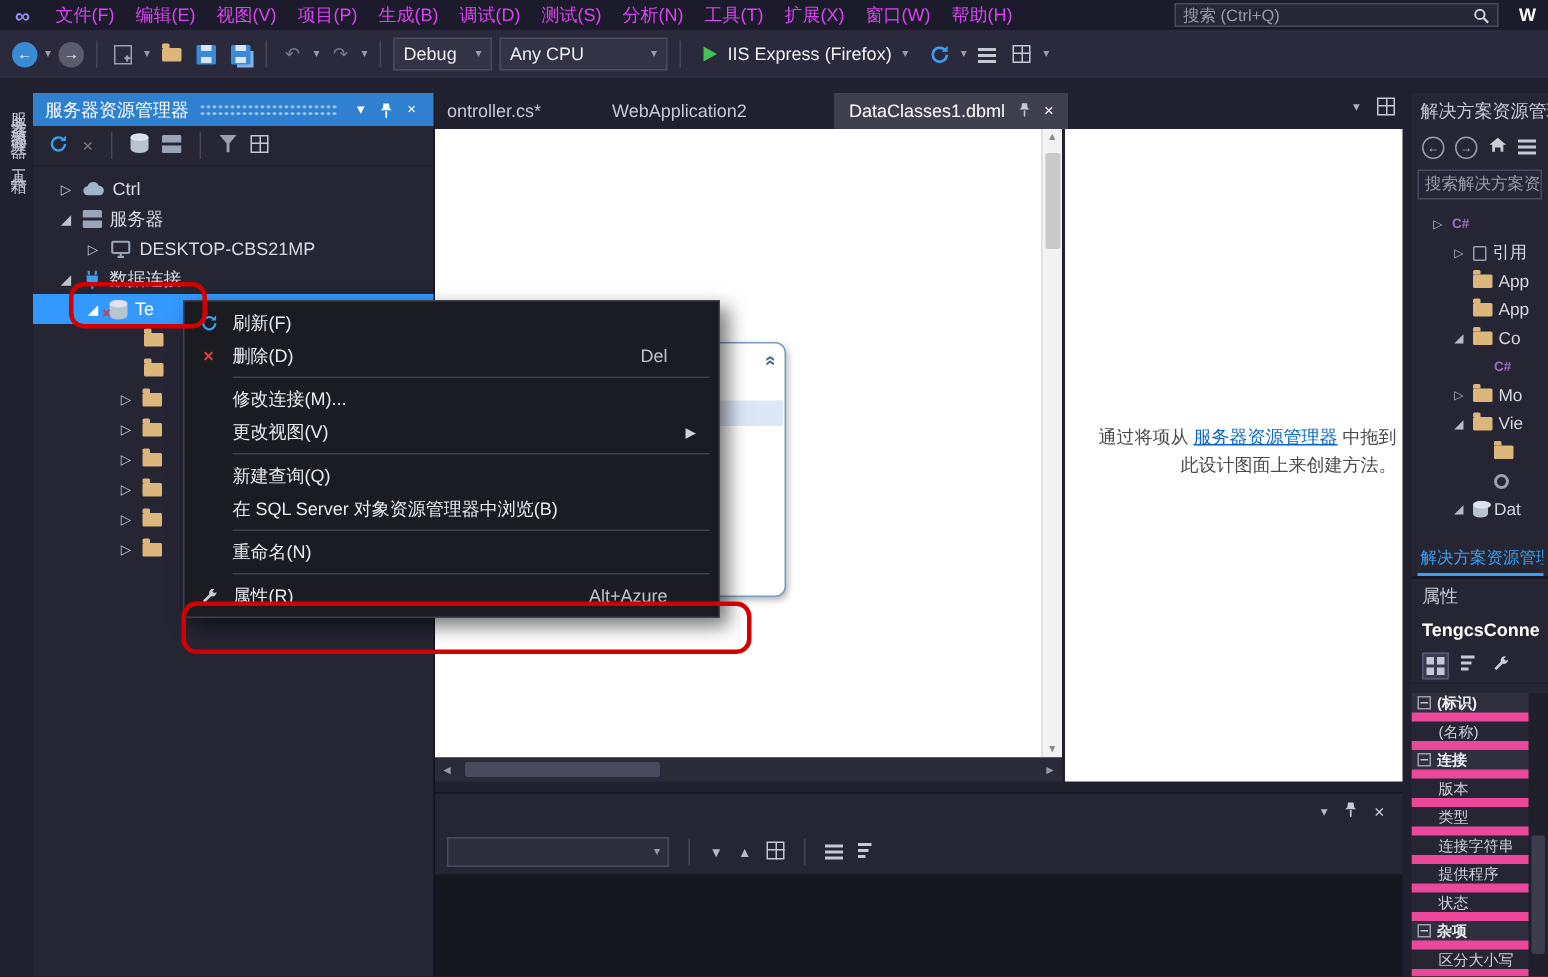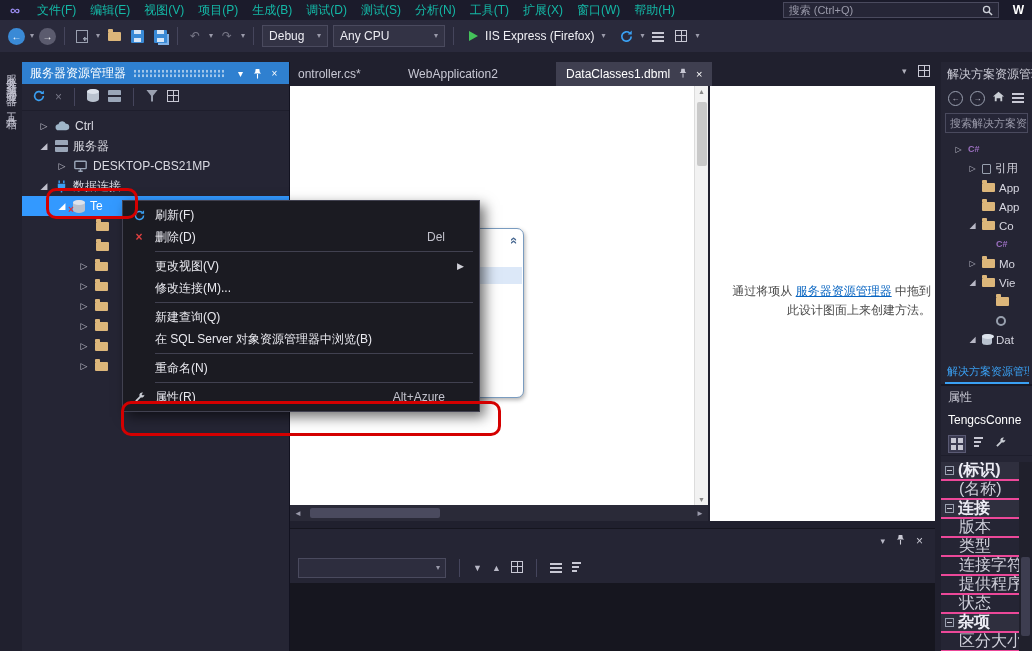--- a/index.html
+++ b/index.html
@@ -2,21 +2,21 @@
 <html><head>
 <meta charset="utf-8">
 <style>
 *{margin:0;padding:0;box-sizing:border-box}
 body{width:1032px;height:651px;overflow:hidden;background:#20202e;font-family:"Liberation Sans","DejaVu Sans",sans-serif}
 .app{position:relative;width:1032px;height:651px;color:#e6e6ee;font-size:12px;cursor:default}
 
 
 .menubar{position:absolute;left:0;top:0;width:100%;height:20px;background:#1b1b2b;display:flex;align-items:center;z-index:10}
 .vs-logo{width:30px;text-align:center;color:#9a8cf0;font-weight:bold;font-size:14px;line-height:20px}
-.menu-item{padding:0 7px;line-height:20px;color:#14b8a6;white-space:nowrap}
+.menu-item{padding:0 7px;line-height:20px;color:#d946ef;white-space:nowrap}
 .search-box{margin-left:auto;width:216px;height:16px;background:#262637;border:1px solid #4a4a5e;display:flex;align-items:center;padding:0 5px;color:#9a9aaa;font-size:11px}
 .search-box .ph{flex:1;white-space:nowrap;overflow:hidden}
 .win-frag{padding:0 8px 0 14px;color:#fff;font-weight:bold}
 
 
 .toolbar{position:absolute;left:0;top:20px;width:100%;height:32px;background:#2a2a3c;display:flex;align-items:center;padding:0 8px;gap:5px;z-index:9}
 .tb-sep{width:1px;height:18px;background:#45455c;margin:0 3px;flex:none}
 .circle-btn{width:17px;height:17px;border-radius:50%;display:inline-flex;align-items:center;justify-content:center;font-size:10px;color:#fff;flex:none}
 .circle-btn.back{background:#3a8ad6}
 .circle-btn.fwd{background:#5b5b6e}
@@ -99,25 +99,25 @@
 .sx-header{height:24px;line-height:24px;padding:0 6px;color:#c9c9d4;white-space:nowrap;overflow:hidden}
 .sx-nav{height:24px;display:flex;align-items:center;gap:7px;padding:0 7px}
 .nav-circ{width:15px;height:15px;border-radius:50%;border:1px solid #9aa0b0;color:#c8c8d4;font-size:8px;display:inline-flex;align-items:center;justify-content:center;flex:none}
 .sx-search{margin:3px 4px;height:20px;background:#262637;border:1px solid #4a4a5e;color:#9a9aaa;font-size:11px;line-height:18px;padding:0 4px;white-space:n owrap;overflow:hidden;white-space:nowrap}
 .sx-tree{position:absolute;left:0;top:78px;right:0}
 .srow{height:19px;display:flex;align-items:center;gap:4px;color:#d6d6e0;font-size:11.5px;white-space:nowrap;overflow:hidden}
 .srow .tw{width:11px;font-size:8px;color:#b8b8c6;text-align:center;flex:none}
 .sx-bottomtab{position:absolute;left:4px;top:300px;color:#3aa0f3;font-size:11px;border-bottom:2px solid #3aa0f3;padding:2px 2px 3px;white-space:nowrap;overflow:hidden;max-width:84px}
 .props{position:absolute;left:0;top:322px;width:91px;height:267px;border-top:2px solid #181824;background:#252534}
 .props-title{height:22px;line-height:22px;padding:0 7px;color:#c9c9d4}
-.props-obj{height:24px;line-height:24px;padding:0 7px;color:#fff;font-weight:normal;white-space:nowrap;overflow:hidden}
+.props-obj{height:24px;line-height:24px;padding:0 7px;color:#fff;font-weight:bold;white-space:nowrap;overflow:hidden}
 .props-tools{height:24px;display:flex;align-items:center;gap:8px;padding:0 7px;border-bottom:1px solid #1e1e2c}
 .ptool-sel{background:#3a3a50;border:1px solid #5a5a74;padding:2px;display:inline-flex}
 .pgrid{position:absolute;left:0;top:76px;right:0;bottom:0;overflow:hidden}
-.pg-row{height:19px;display:flex;align-items:center;border-bottom:2px solid #ec4899;color:#cfcfda;font-size:16px}
+.pg-row{height:19px;display:flex;align-items:center;border-bottom:6px solid #ec4899;color:#cfcfda;font-size:10px}
 .pg-row.cat{background:#2f2f3e;color:#ececf4;font-weight:bold}
 .pg-label{padding-left:18px;white-space:nowrap;overflow:hidden;flex:1}
 .pg-row.cat .pg-label{padding-left:4px;display:flex;align-items:center;gap:4px}
 .catbox{width:9px;height:9px;border:1px solid #9aa0b0;flex:none;background:linear-gradient(#c8c8d4,#c8c8d4) center/5px 1px no-repeat}
 .props-scroll{position:absolute;right:0;top:76px;bottom:0;width:13px;background:#20202c}
 .props-scroll .thumb{position:absolute;left:2px;right:2px;top:50%;height:42%;background:#3d3d50;border-radius:2px}
 
 
 .bottom-panel{position:absolute;left:290px;top:528px;width:645px;height:123px;background:#252534;border-top:1px solid #15151f}
 .bp-header{height:24px;display:flex;align-items:center;justify-content:flex-end;gap:10px;padding:0 12px;color:#c9c9d4}
@@ -533,26 +533,26 @@
       <span class="cm-label">刷新(F)</span>
     </div>
     <div class="cm-item">
       <span class="cm-icon cm-x">×</span>
       <span class="cm-label">删除(D)</span>
       <span class="cm-shortcut">Del</span>
     </div>
     <div class="cm-sep"></div>
     <div class="cm-item">
       <span class="cm-icon"></span>
+      <span class="cm-label">修改连接(M)...</span>
+    </div>
+    <div class="cm-item">
+      <span class="cm-icon"></span>
       <span class="cm-label">更改视图(V)</span>
       <span class="cm-sub">▶</span>
-    </div>
-    <div class="cm-item">
-      <span class="cm-icon"></span>
-      <span class="cm-label">修改连接(M)...</span>
     </div>
     <div class="cm-sep"></div>
     <div class="cm-item">
       <span class="cm-icon"></span>
       <span class="cm-label">新建查询(Q)</span>
     </div>
     <div class="cm-item">
       <span class="cm-icon"></span>
       <span class="cm-label">在 SQL Server 对象资源管理器中浏览(B)</span>
     </div>

